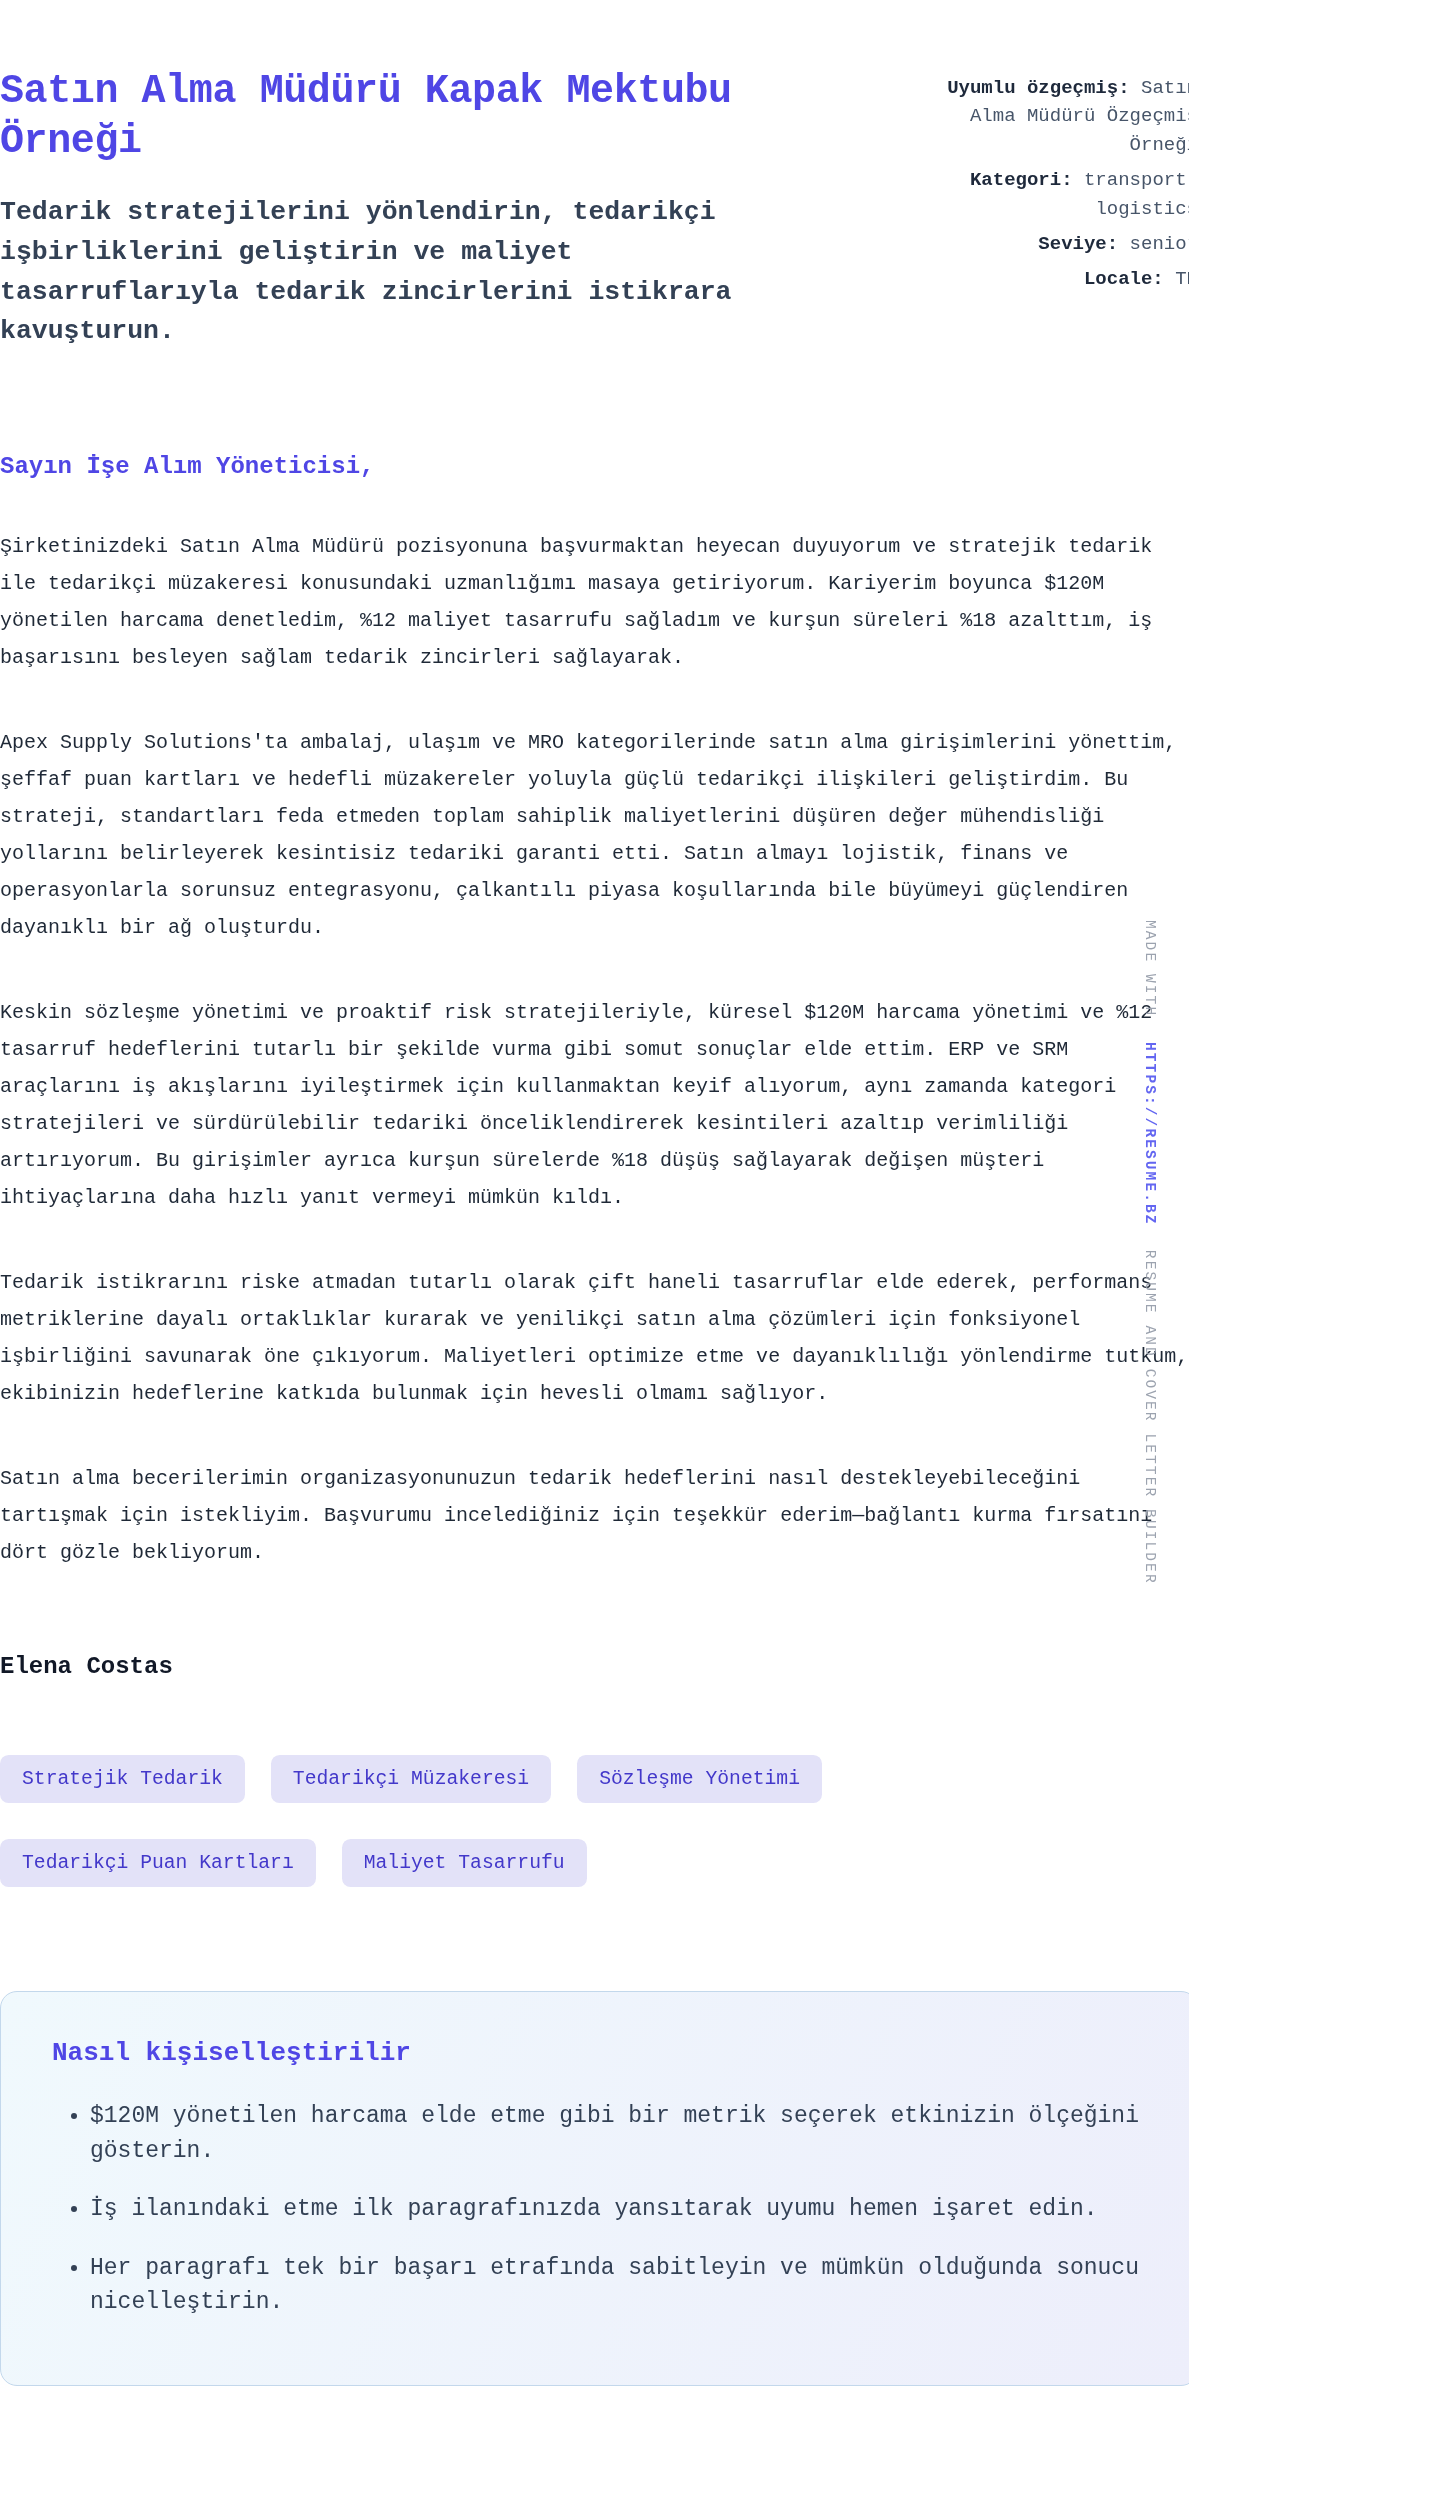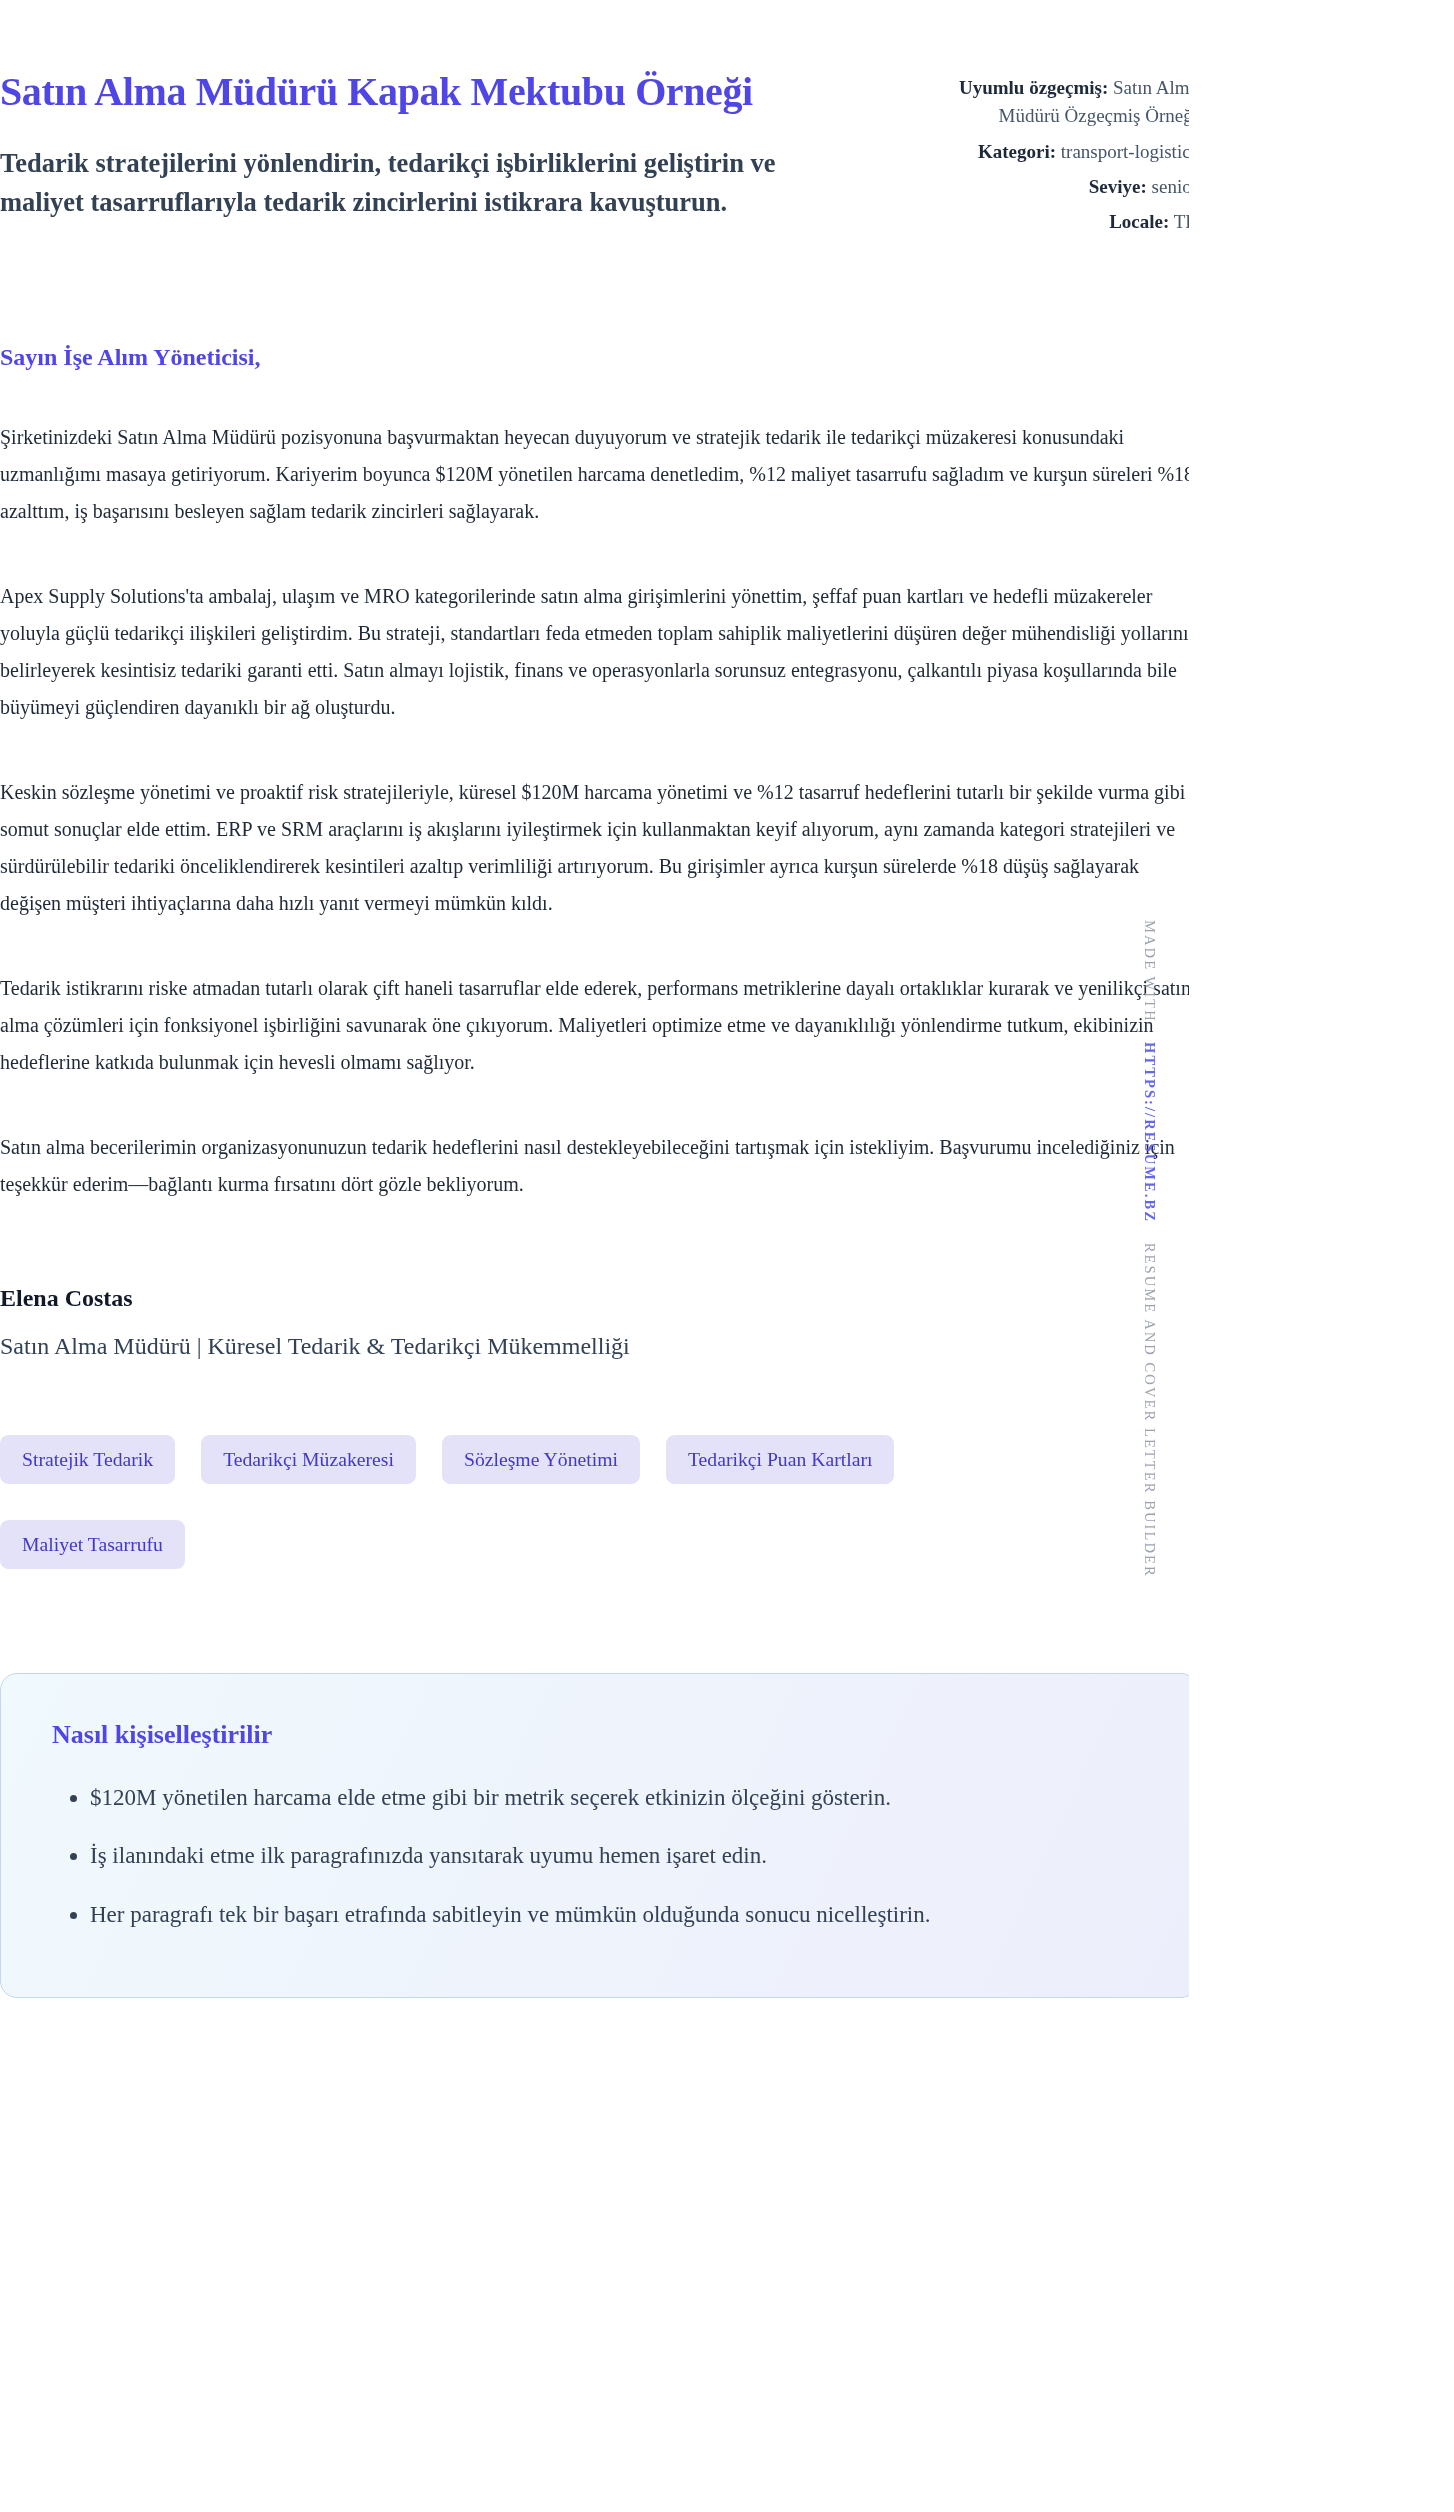--- a/index.html
+++ b/index.html
@@ -1,20 +1,20 @@
 <!DOCTYPE html>
 <html style="font-size:13.7px"><head>
 <meta charset="utf-8">
 <style>
   * { margin:0; padding:0; box-sizing:border-box; }
   html,body { background:#ffffff; }
   .page {
     width:1189px; height:2512px; position:relative; overflow:hidden;
     background:#ffffff;
-    font-family:Liberation Serif, serif;
+    font-family:Liberation Mono, monospace;
     color:#1f2937;
   }
   .container { width:1198px; margin:0 auto; padding-top:67px; }
 
   
   .header { display:flex; justify-content:space-between; align-items:flex-start; gap:34px; }
   .title-block { width:890px; }
   .page-title {
     font-size:40px; line-height:1.24; font-weight:700;
     color:#4f46e5; letter-spacing:-0.4px;
@@ -100,21 +100,20 @@
     <div class="letter">
       <div class="greeting">Sayın İşe Alım Yöneticisi,</div>
       <p class="paragraph">Şirketinizdeki Satın Alma Müdürü pozisyonuna başvurmaktan heyecan duyuyorum ve stratejik tedarik ile tedarikçi müzakeresi konusundaki uzmanlığımı masaya getiriyorum. Kariyerim boyunca $120M yönetilen harcama denetledim, %12 maliyet tasarrufu sağladım ve kurşun süreleri %18 azalttım, iş başarısını besleyen sağlam tedarik zincirleri sağlayarak.</p>
       <p class="paragraph">Apex Supply Solutions'ta ambalaj, ulaşım ve MRO kategorilerinde satın alma girişimlerini yönettim, şeffaf puan kartları ve hedefli müzakereler yoluyla güçlü tedarikçi ilişkileri geliştirdim. Bu strateji, standartları feda etmeden toplam sahiplik maliyetlerini düşüren değer mühendisliği yollarını belirleyerek kesintisiz tedariki garanti etti. Satın almayı lojistik, finans ve operasyonlarla sorunsuz entegrasyonu, çalkantılı piyasa koşullarında bile büyümeyi güçlendiren dayanıklı bir ağ oluşturdu.</p>
       <p class="paragraph">Keskin sözleşme yönetimi ve proaktif risk stratejileriyle, küresel $120M harcama yönetimi ve %12 tasarruf hedeflerini tutarlı bir şekilde vurma gibi somut sonuçlar elde ettim. ERP ve SRM araçlarını iş akışlarını iyileştirmek için kullanmaktan keyif alıyorum, aynı zamanda kategori stratejileri ve sürdürülebilir tedariki önceliklendirerek kesintileri azaltıp verimliliği artırıyorum. Bu girişimler ayrıca kurşun sürelerde %18 düşüş sağlayarak değişen müşteri ihtiyaçlarına daha hızlı yanıt vermeyi mümkün kıldı.</p>
       <p class="paragraph">Tedarik istikrarını riske atmadan tutarlı olarak çift haneli tasarruflar elde ederek, performans metriklerine dayalı ortaklıklar kurarak ve yenilikçi satın alma çözümleri için fonksiyonel işbirliğini savunarak öne çıkıyorum. Maliyetleri optimize etme ve dayanıklılığı yönlendirme tutkum, ekibinizin hedeflerine katkıda bulunmak için hevesli olmamı sağlıyor.</p>
       <p class="paragraph">Satın alma becerilerimin organizasyonunuzun tedarik hedeflerini nasıl destekleyebileceğini tartışmak için istekliyim. Başvurumu incelediğiniz için teşekkür ederim—bağlantı kurma fırsatını dört gözle bekliyorum.</p>
 
       <div class="signature">
         <div class="signature-name">Elena Costas</div>
-        <div class="signature-title">Satın Alma Müdürü | Küresel Tedarik &amp; Tedarikçi Mükemmelliği</div>
       </div>
     </div>
 
     <div class="tags">
       <span class="tag">Stratejik Tedarik</span>
       <span class="tag">Tedarikçi Müzakeresi</span>
       <span class="tag">Sözleşme Yönetimi</span>
       <span class="tag">Tedarikçi Puan Kartları</span>
       <span class="tag">Maliyet Tasarrufu</span>
     </div>

